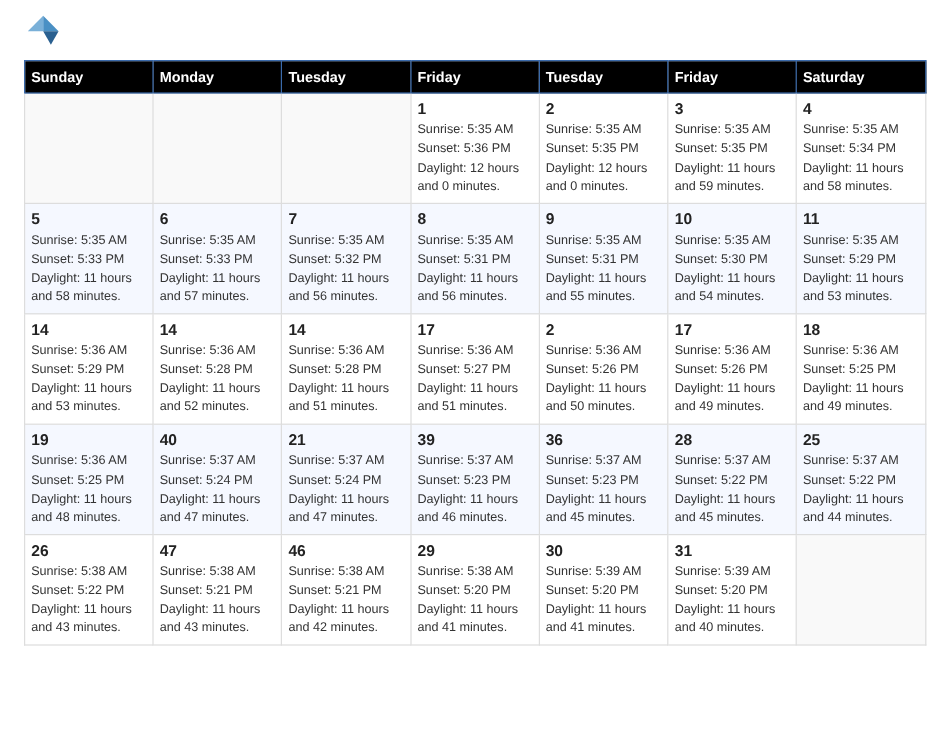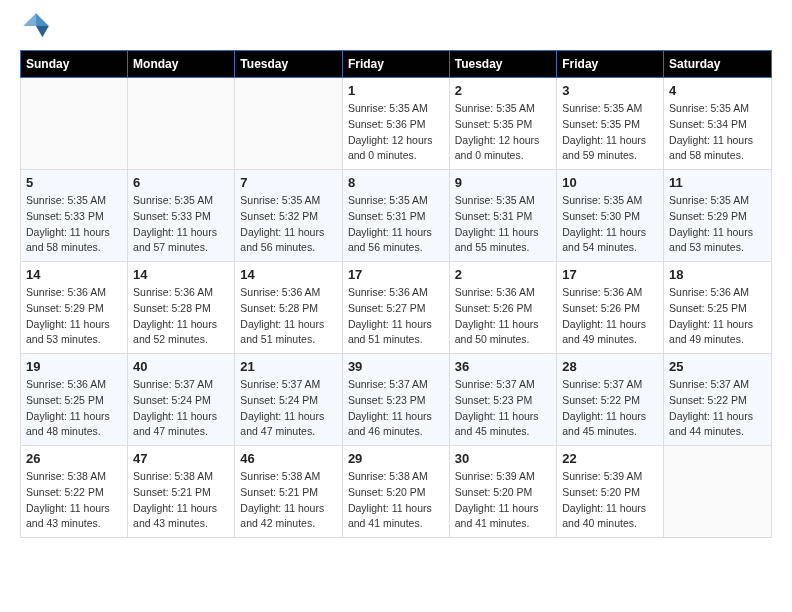--- a/index.html
+++ b/index.html
@@ -250,19 +250,19 @@
         </td>
         <td>
           <span class="day-num">29</span>
           <div class="day-detail">Sunrise: 5:38 AM<br>Sunset: 5:20 PM<br>Daylight: 11 hours<br>and 41 minutes.</div>
         </td>
         <td>
           <span class="day-num">30</span>
           <div class="day-detail">Sunrise: 5:39 AM<br>Sunset: 5:20 PM<br>Daylight: 11 hours<br>and 41 minutes.</div>
         </td>
         <td>
-          <span class="day-num">22</span>
+          <span class="day-num">31</span>
           <div class="day-detail">Sunrise: 5:39 AM<br>Sunset: 5:20 PM<br>Daylight: 11 hours<br>and 40 minutes.</div>
         </td>
         <td class="empty-cell"></td>
       </tr>
     </tbody>
 </table>
 
 </body></html>

